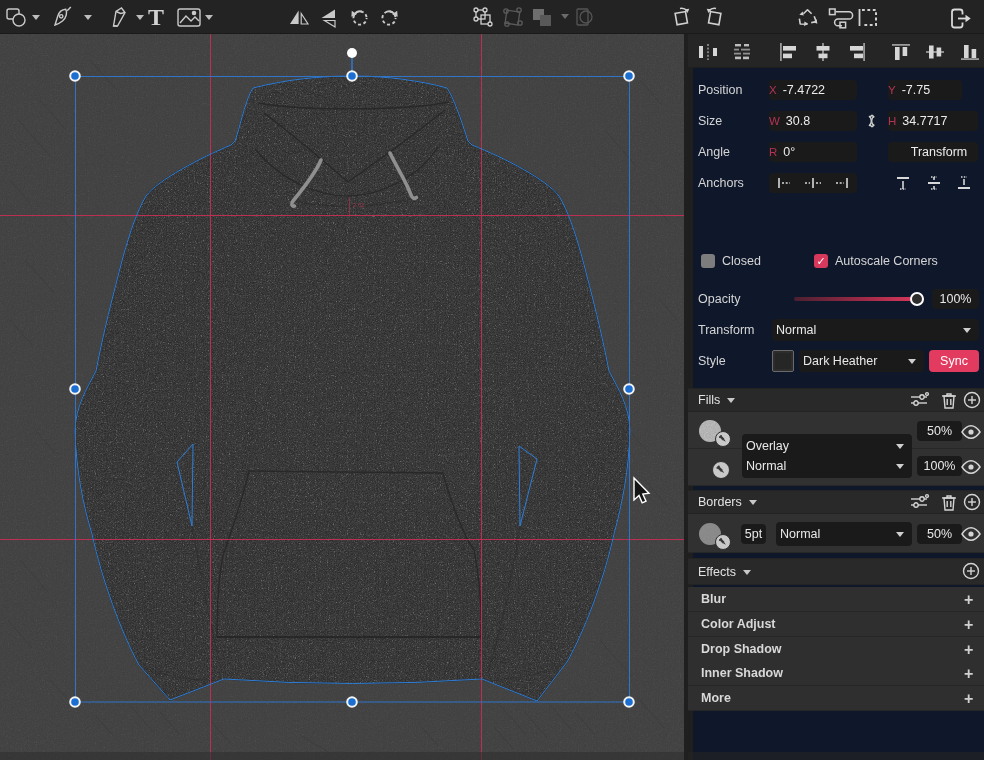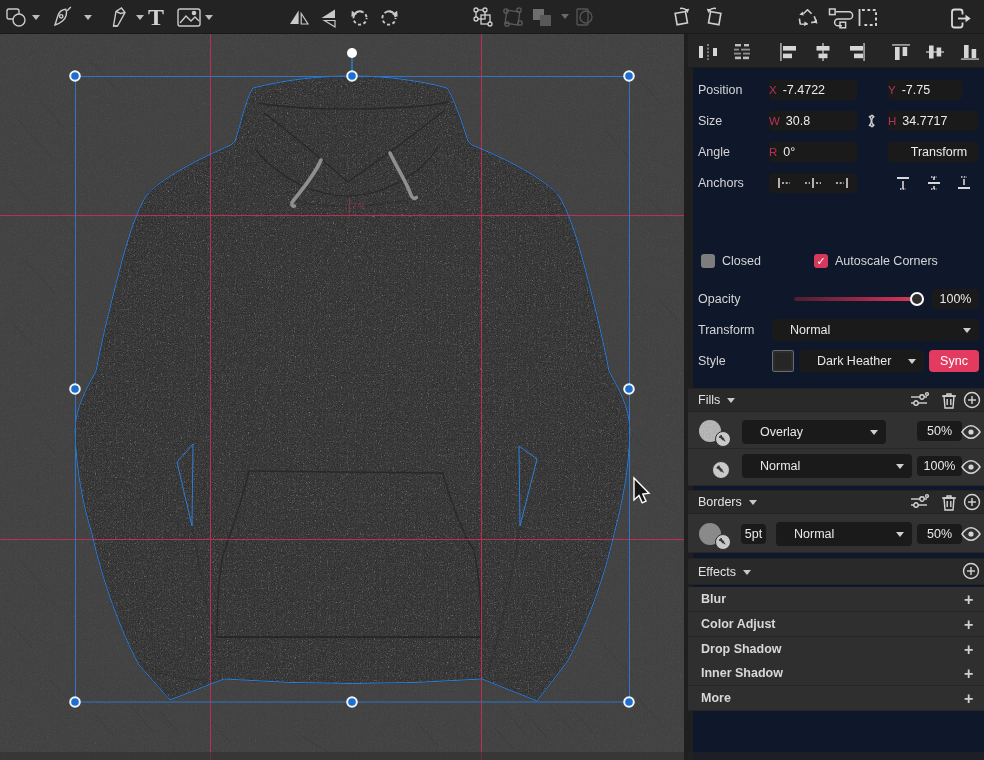--- a/index.html
+++ b/index.html
@@ -4,21 +4,21 @@
 *{box-sizing:border-box;}
 #toolbar{position:absolute;left:0;top:0;width:984px;height:34px;background:#232323;border-bottom:1px solid #1a1a1a;}
 #canvas{position:absolute;left:0;top:34px;width:684px;height:726px;}
 #panel{position:absolute;left:684px;top:34px;width:300px;height:726px;background:#0f172a;border-left:4px solid #1f1f1f;}
 .lbl{position:absolute;left:10px;color:#d5d5d5;font-size:12.5px;line-height:20px;}
 .fld{position:absolute;height:20px;background:#1a1a1a;border-radius:4px;color:#ececec;font-size:12.5px;line-height:20px;white-space:nowrap;}
 .fld .pfx{color:#b43355;margin-right:6px;font-size:11.5px;}
 .hdr{position:absolute;left:0;width:100%;background:#292929;color:#e2e2e2;font-size:12.5px;border-top:1px solid #232323;border-bottom:1px solid #232323;}
 .hdr>span{position:absolute;left:10px;top:50%;transform:translateY(-50%);white-space:nowrap;}
 .caret{display:inline-block;width:0;height:0;border-left:4px solid transparent;border-right:4px solid transparent;border-top:5px solid #c8c8c8;vertical-align:middle;}
-.drop{position:absolute;height:22px;background:#1a1a1a;border-radius:4px;color:#e8e8e8;font-size:12.5px;line-height:22px;padding-left:18px;}
+.drop{position:absolute;height:22px;background:#1a1a1a;border-radius:4px;color:#e8e8e8;font-size:12.5px;line-height:22px;padding-left:4px;}
 .drop .dc{position:absolute;right:8px;top:9px;width:0;height:0;border-left:4px solid transparent;border-right:4px solid transparent;border-top:5px solid #cfcfcf;}
 .pct{position:absolute;height:20px;background:#1a1a1a;border-radius:4px;color:#e8e8e8;font-size:12.5px;line-height:20px;text-align:center;}
 .erow{position:absolute;left:0;width:100%;height:25px;background:#2f2f2f;border-bottom:1px solid #262626;color:#d8d8d8;font-size:12.5px;line-height:25px;font-weight:bold;}
 .erow .pl{position:absolute;left:13px;}
 .erow .plus{position:absolute;left:276px;top:0;color:#d0d0d0;font-size:16px;}
 </style></head>
 <body>
 <div id="canvas">
 <svg width="684" height="726" viewBox="0 34 684 726">
 <defs>
@@ -411,21 +411,21 @@
       <g clip-path="url(#sc1)">
         <rect x="8" y="5" width="28" height="28" filter="url(#swn)" opacity=".45"></rect>
       </g>
 <circle cx="35" cy="27" r="7.5" fill="#c9c9c9" stroke="#2f2f2f" stroke-width="1"></circle>
 <g transform="translate(35,27) rotate(-45) scale(0.82)" fill="#3a3a3a">
         <rect x="-1.4" y="-5" width="2.8" height="6.6" rx="1"></rect>
         <rect x="-2.2" y="-5.4" width="4.4" height="1.9" rx="1"></rect>
         <path d="M -1,1.8 L 1,1.8 L 0,4.8 Z"></path>
       </g>
 </svg>
-<div class="drop" style="left:54px;top:386px;width:144px;height:24px;line-height:24px">Overlay<span class="dc" style="top:10px"></span></div>
+<div class="drop" style="left:54px;top:400px;width:170px;height:24px;line-height:24px">Overlay<span class="dc" style="top:10px"></span></div>
 <div class="pct" style="left:229px;top:387px;width:45px">50%</div>
 <svg style="position:absolute;left:272px;top:389px" width="22" height="18">
       <path d="M 2,9 C 5,4.5 8,2.8 11,2.8 C 14,2.8 17,4.5 20,9 C 17,13.5 14,15.2 11,15.2 C 8,15.2 5,13.5 2,9 Z" fill="none" stroke="#d4d4d4" stroke-width="1.5"></path>
       <circle cx="11" cy="9" r="2.6" fill="#d4d4d4"></circle>
     </svg>
 <svg style="position:absolute;left:0;top:415px" width="300" height="37">
 <circle cx="33" cy="21" r="8.5" fill="#c9c9c9" stroke="#2f2f2f" stroke-width="1"></circle>
 <g transform="translate(33,21) rotate(-45) scale(0.88)" fill="#3a3a3a">
         <rect x="-1.5" y="-5.2" width="3" height="7" rx="1"></rect>
         <rect x="-2.3" y="-5.7" width="4.6" height="2" rx="1"></rect>

